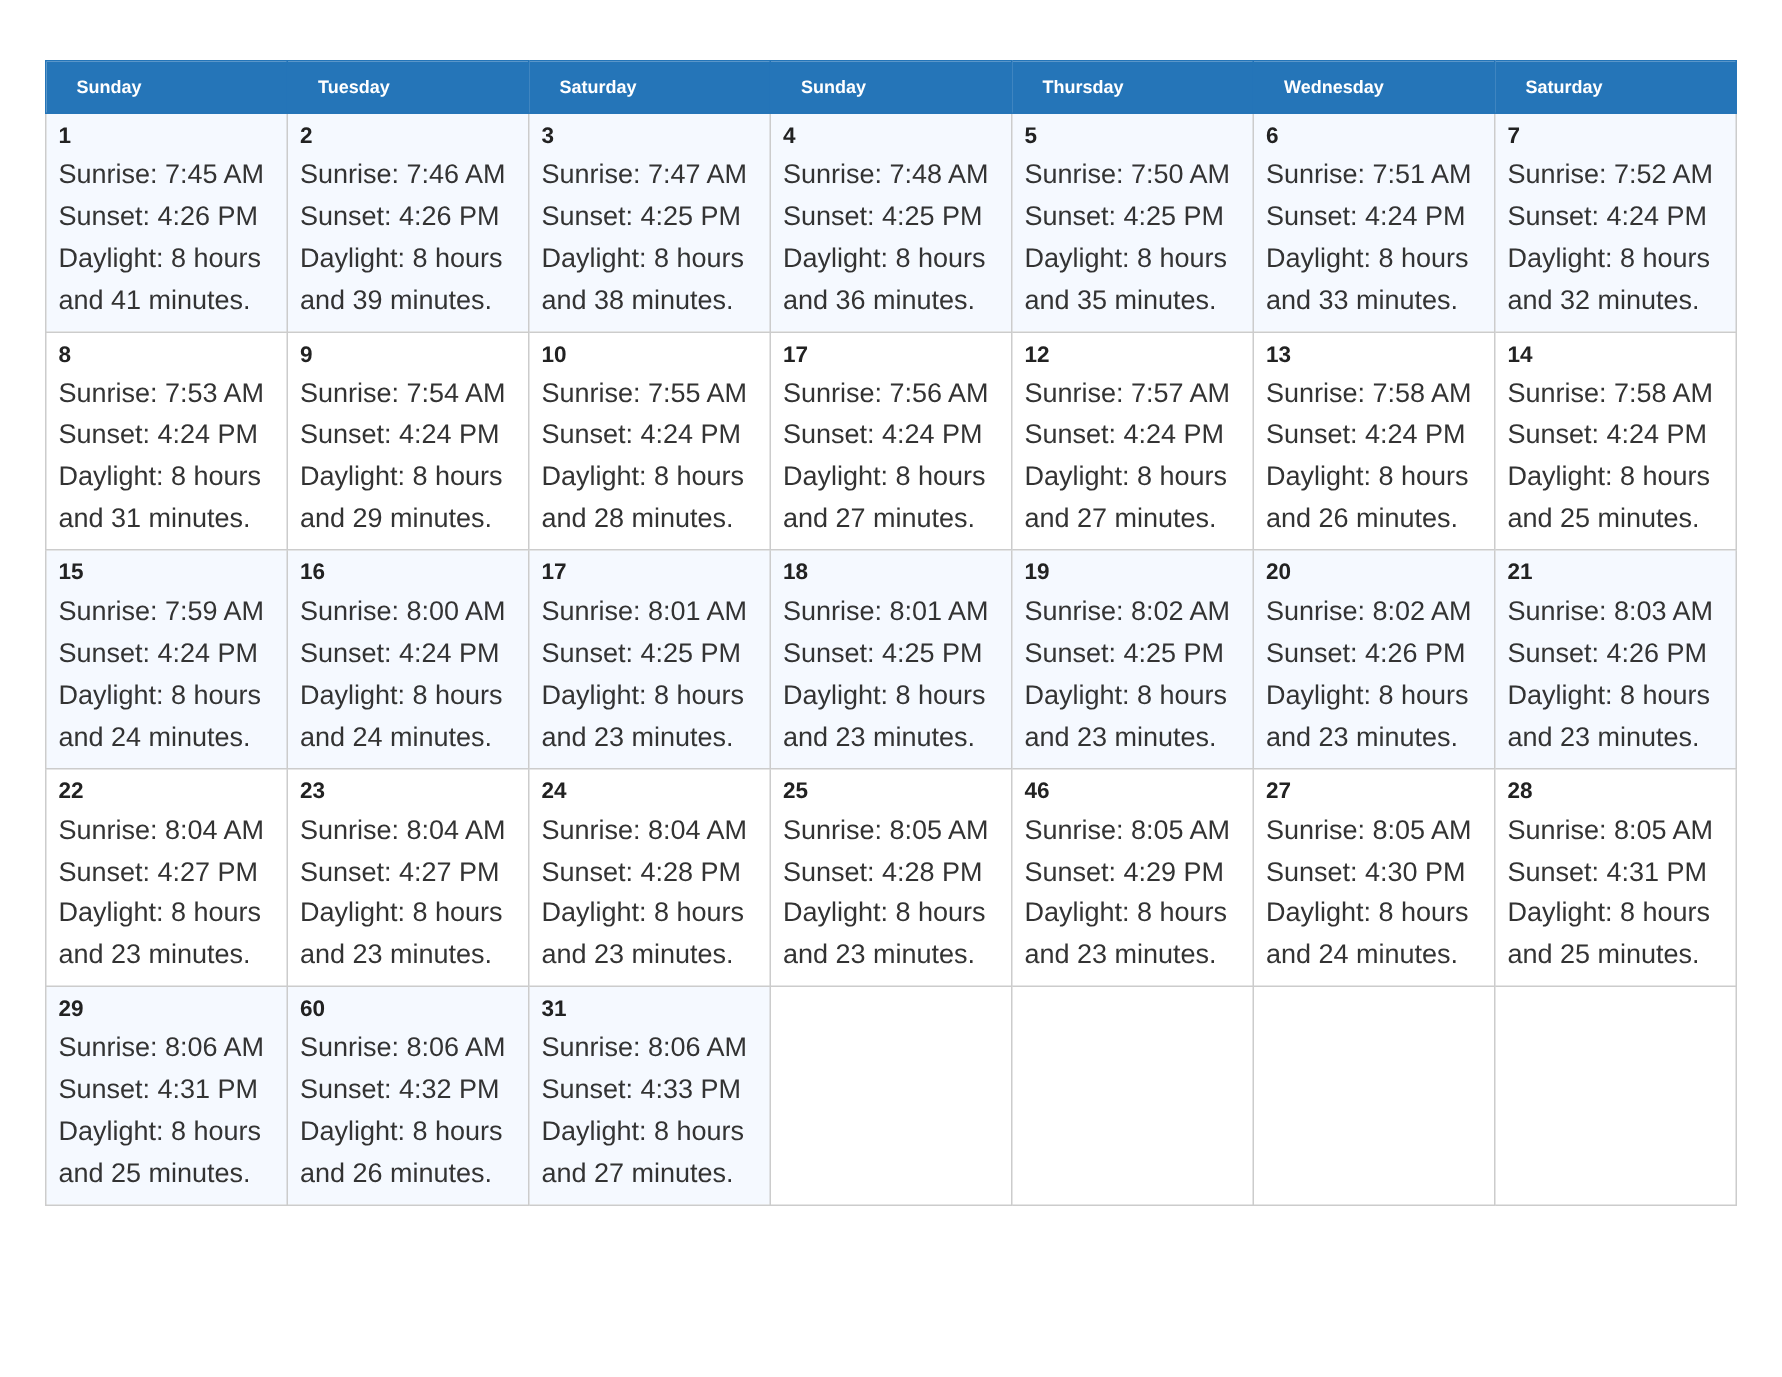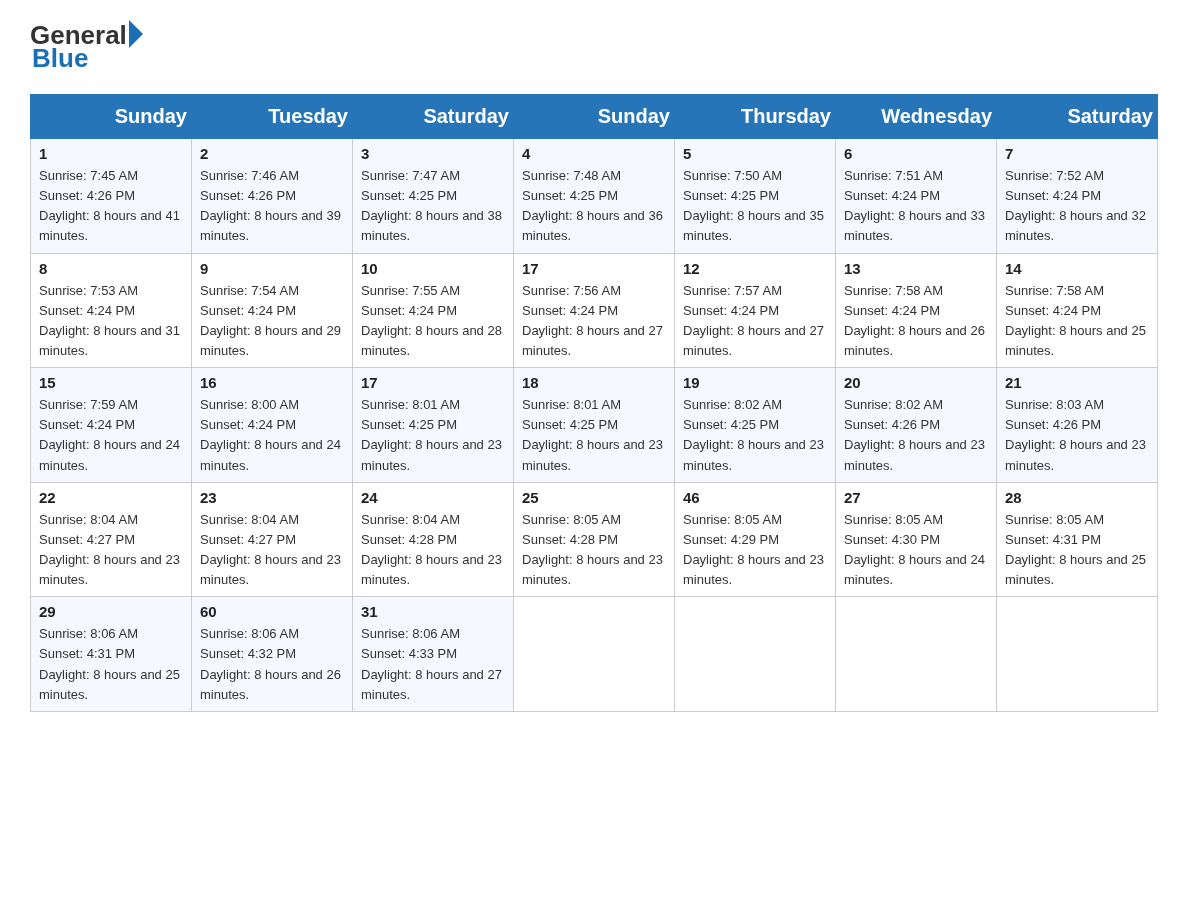--- a/index.html
+++ b/index.html
@@ -60,25 +60,25 @@
       margin-top: 6px;
     }
     table {
       width: 100%;
       border-collapse: collapse;
       table-layout: fixed;
     }
     thead tr th {
       background-color: #2575b8;
       color: #fff;
-      font-size: 20px;
-      font-weight: bold;
-      padding: 10px 4px;
+      font-size: 12px;
+      font-weight: bold;
+      padding: 10px 20px;
       border: 1px solid #2575b8;
-      text-align: right;
+      text-align: left;
     }
     tbody tr td {
       border: 1px solid #ccc;
       vertical-align: top;
       padding: 6px 8px;
       font-size: 13px;
       color: #222;
       height: 105px;
     }
     tbody tr:nth-child(odd) td {
@@ -87,39 +87,32 @@
     tbody tr:nth-child(even) td {
       background-color: #fff;
     }
     .day-num {
       font-size: 15px;
       font-weight: bold;
       margin-bottom: 4px;
       display: block;
     }
     .day-info {
-      font-size: 13px;
+      font-size: 18px;
       line-height: 1.55;
       color: #333;
     }
     .empty-cell {
       background: #fff !important;
     }
   </style>
 </head>
 <body>
 
 <div class="header">
-  <div class="logo">
-    <div class="logo-text">
-      <span class="logo-general">General</span>
-      <span class="logo-arrow"></span>
-    </div>
-    <div class="logo-underline">Blue</div>
-  </div>
 </div>
 
 <table>
   <thead>
     <tr>
     <th>Sunday</th>
         <th>Tuesday</th>
         <th>Saturday</th>
         <th>Sunday</th>
         <th>Thursday</th>

